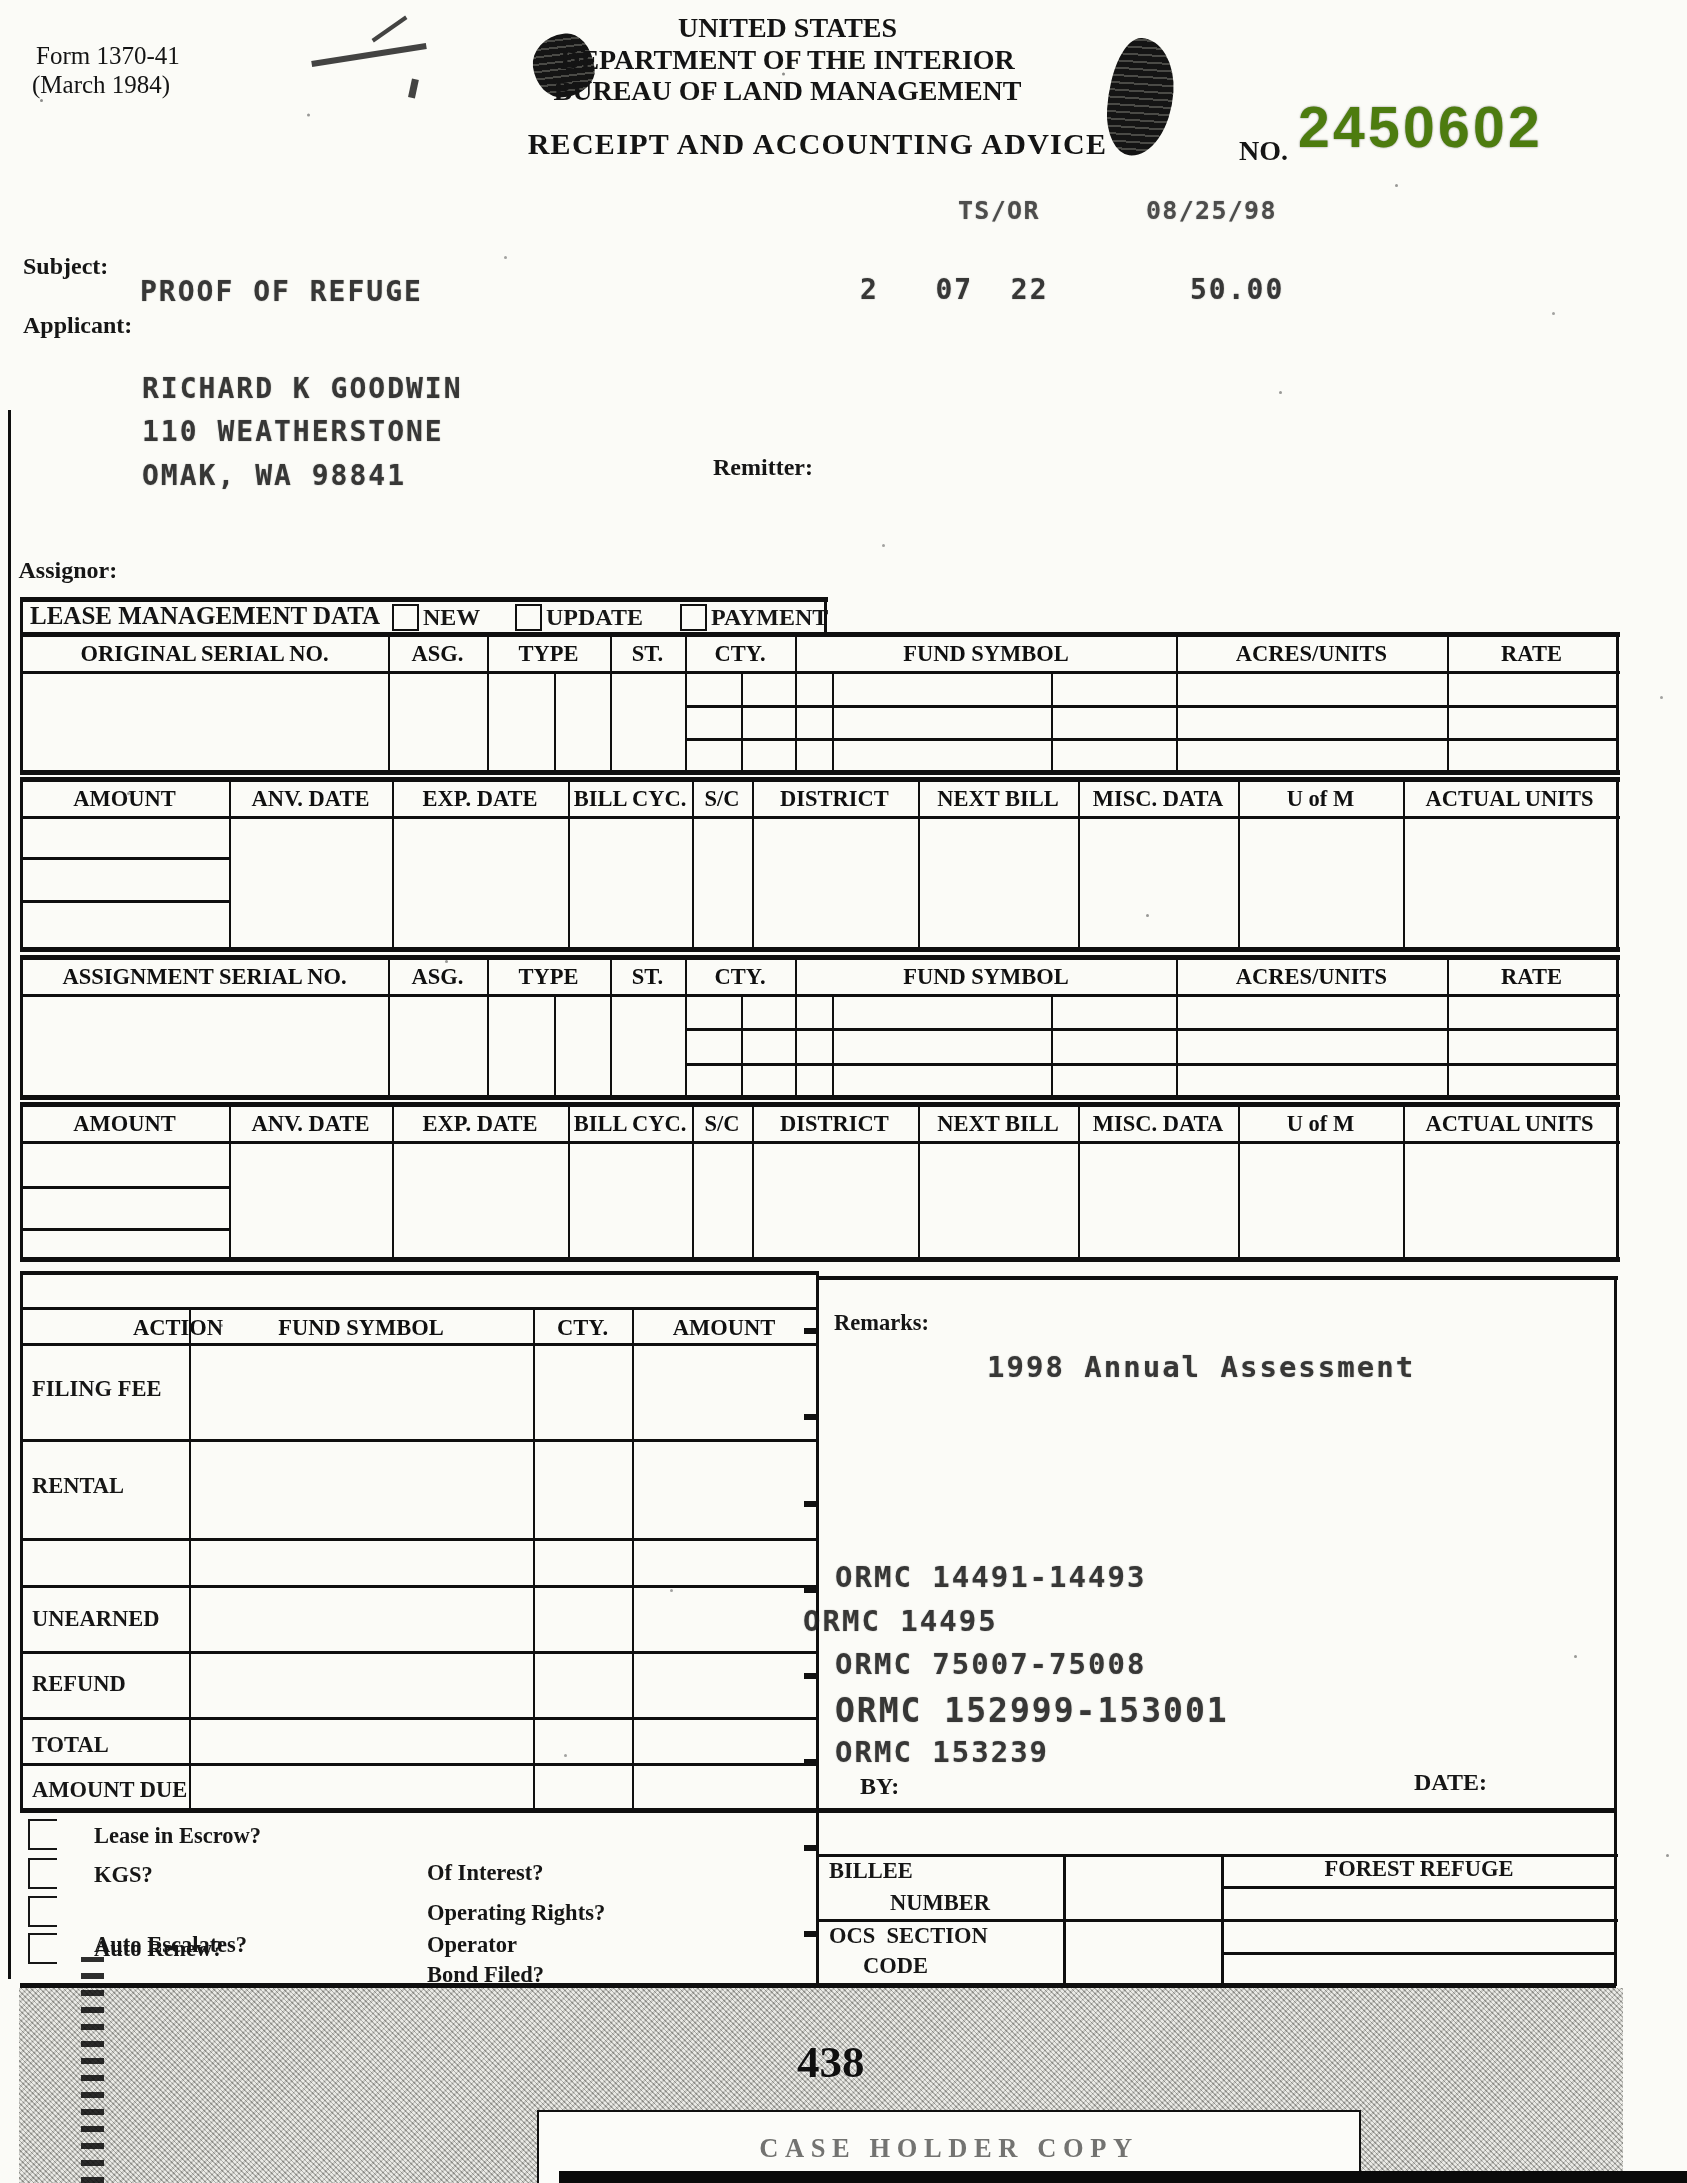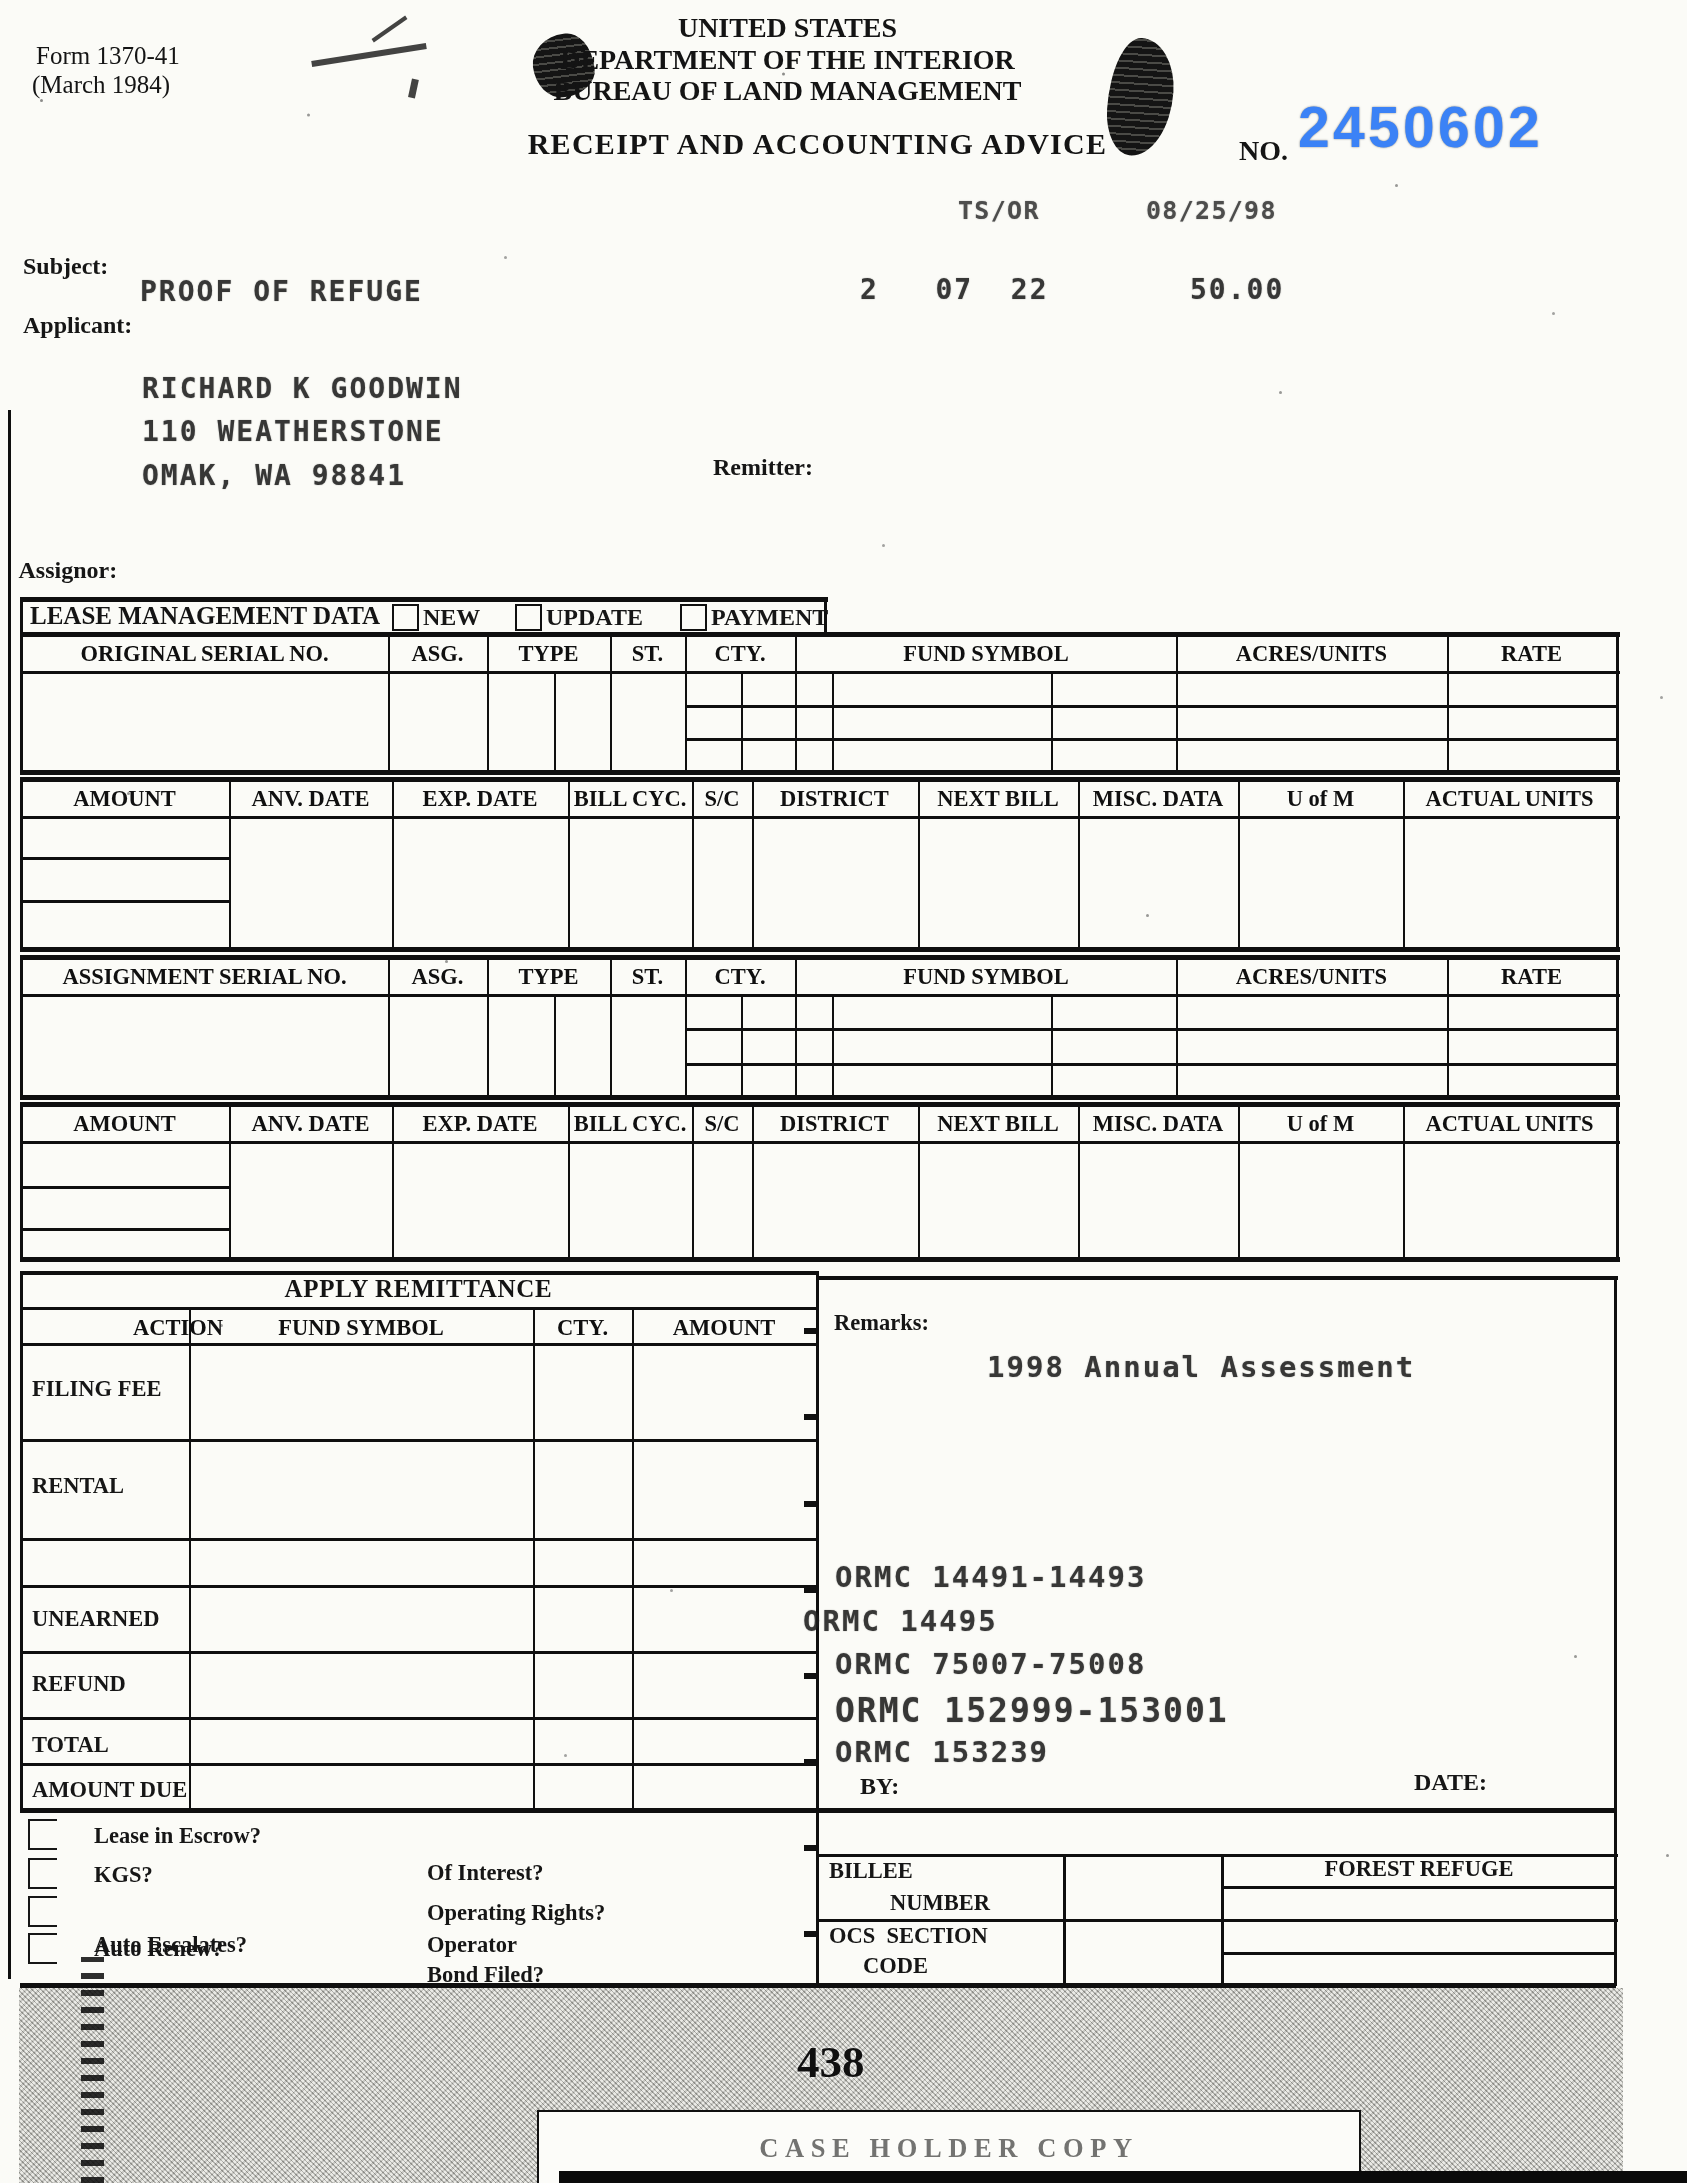--- a/index.html
+++ b/index.html
@@ -54,21 +54,21 @@
 
   <span class="t" style="left:36px;top:42px;font:400 25px 'Liberation Serif',serif;">Form 1370-41</span>
   <span class="t" style="left:32px;top:71px;font:400 25px 'Liberation Serif',serif;">(March 1984)</span>
 
   <div class="t" style="left:503px;top:12px;width:569px;text-align:center;font:600 28px 'Liberation Serif',serif;">UNITED STATES</div>
   <div class="t" style="left:503px;top:44px;width:569px;text-align:center;font:600 28px 'Liberation Serif',serif;">DEPARTMENT OF THE INTERIOR</div>
   <div class="t" style="left:503px;top:75px;width:569px;text-align:center;font:600 28px 'Liberation Serif',serif;">BUREAU OF LAND MANAGEMENT</div>
 
   <div class="t big" style="left:490px;top:127px;width:655px;text-align:center;">RECEIPT AND ACCOUNTING ADVICE</div>
   <span class="t" style="left:1239px;top:135px;font:700 28px 'Liberation Serif',serif;">NO.</span>
-  <span class="t" style="left:1298px;top:94px;font:700 57px 'Liberation Sans',sans-serif;letter-spacing:3.3px;color:#3b82f6;text-shadow:0 0 2px rgba(0,0,0,.5);">2450602</span>
+  <span class="t" style="left:1298px;top:94px;font:700 57px 'Liberation Sans',sans-serif;letter-spacing:3.3px;color:#4d7c0f;text-shadow:0 0 2px rgba(0,0,0,.5);">2450602</span>
 
   <span class="t typed38" style="left:958px;top:196px;">TS/OR</span>
   <span class="t typed38" style="left:1146px;top:196px;">08/25/98</span>
 
   <span class="t lbl" style="left:23px;top:253px;">Subject:</span>
   <span class="t typed" style="left:140px;top:275px;">PROOF OF REFUGE</span>
   <span class="t typed pre" style="left:860px;top:273px;">2   07  22</span>
   <span class="t typed" style="left:1190px;top:273px;">50.00</span>
 
   <span class="t lbl" style="left:23px;top:312px;">Applicant:</span>
@@ -207,21 +207,20 @@
   <div class="hl" style="left:20px;top:1585px;width:799px;height:3.3px;"></div>
   <div class="hl" style="left:20px;top:1651px;width:799px;height:3.3px;"></div>
   <div class="hl" style="left:20px;top:1717px;width:799px;height:3.3px;"></div>
   <div class="hl" style="left:20px;top:1763px;width:799px;height:3.3px;"></div>
   <div class="hl hv" style="left:20px;top:1808px;width:1596px;height:5.3px;"></div>
   <div class="vl vv" style="left:20px;top:1271px;height:539px;"></div>
   <div class="vl vv" style="left:816px;top:1271px;height:715px;"></div>
   <div class="vl" style="left:189px;top:1307px;height:503px;"></div>
   <div class="vl" style="left:533px;top:1307px;height:503px;"></div>
   <div class="vl" style="left:632px;top:1307px;height:503px;"></div>
-  <div class="t" style="left:20px;top:1275px;width:797px;text-align:center;font:700 25px 'Liberation Serif',serif;letter-spacing:0.7px;">APPLY REMITTANCE</div>
   <div class="t hdr" style="left:20px;top:1312px;width:203px;text-align:right;">ACTION</div>
   <div class="t hdr" style="left:189px;top:1312px;width:344px;">FUND SYMBOL</div>
   <div class="t hdr" style="left:533px;top:1312px;width:99px;">CTY.</div>
   <div class="t hdr" style="left:632px;top:1312px;width:184px;">AMOUNT</div>
   <span class="t lbl34" style="left:32px;top:1376px;">FILING FEE</span>
   <span class="t lbl34" style="left:32px;top:1473px;">RENTAL</span>
   <span class="t lbl34" style="left:32px;top:1606px;">UNEARNED</span>
   <span class="t lbl34" style="left:32px;top:1671px;">REFUND</span>
   <span class="t lbl34" style="left:32px;top:1732px;">TOTAL</span>
   <span class="t lbl34" style="left:32px;top:1777px;">AMOUNT DUE</span>

